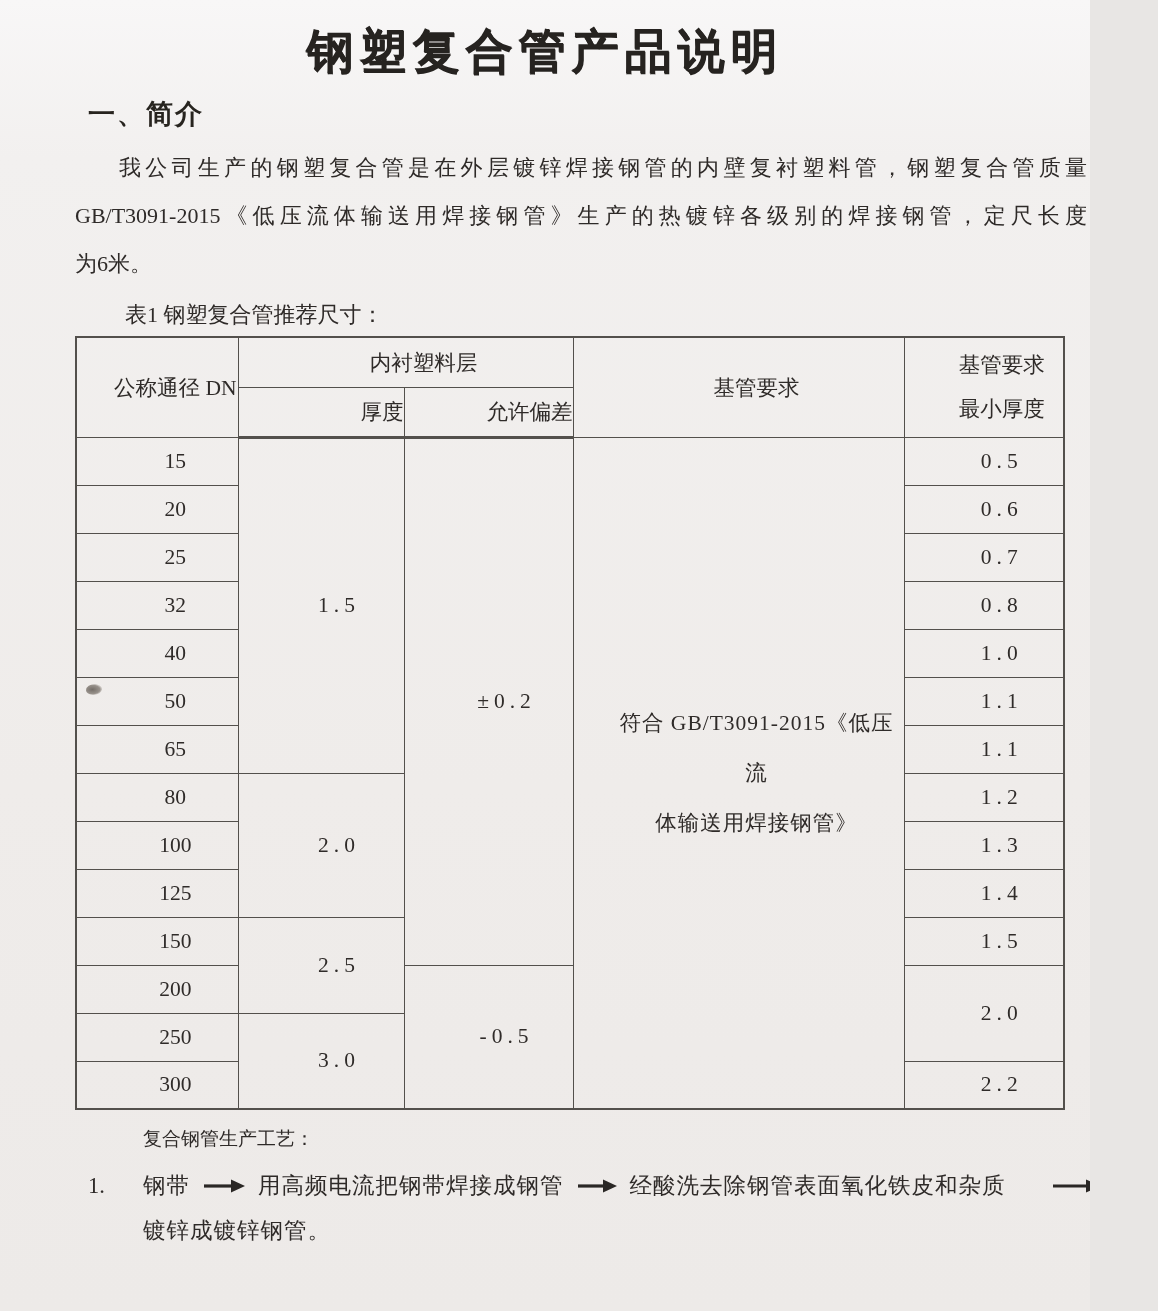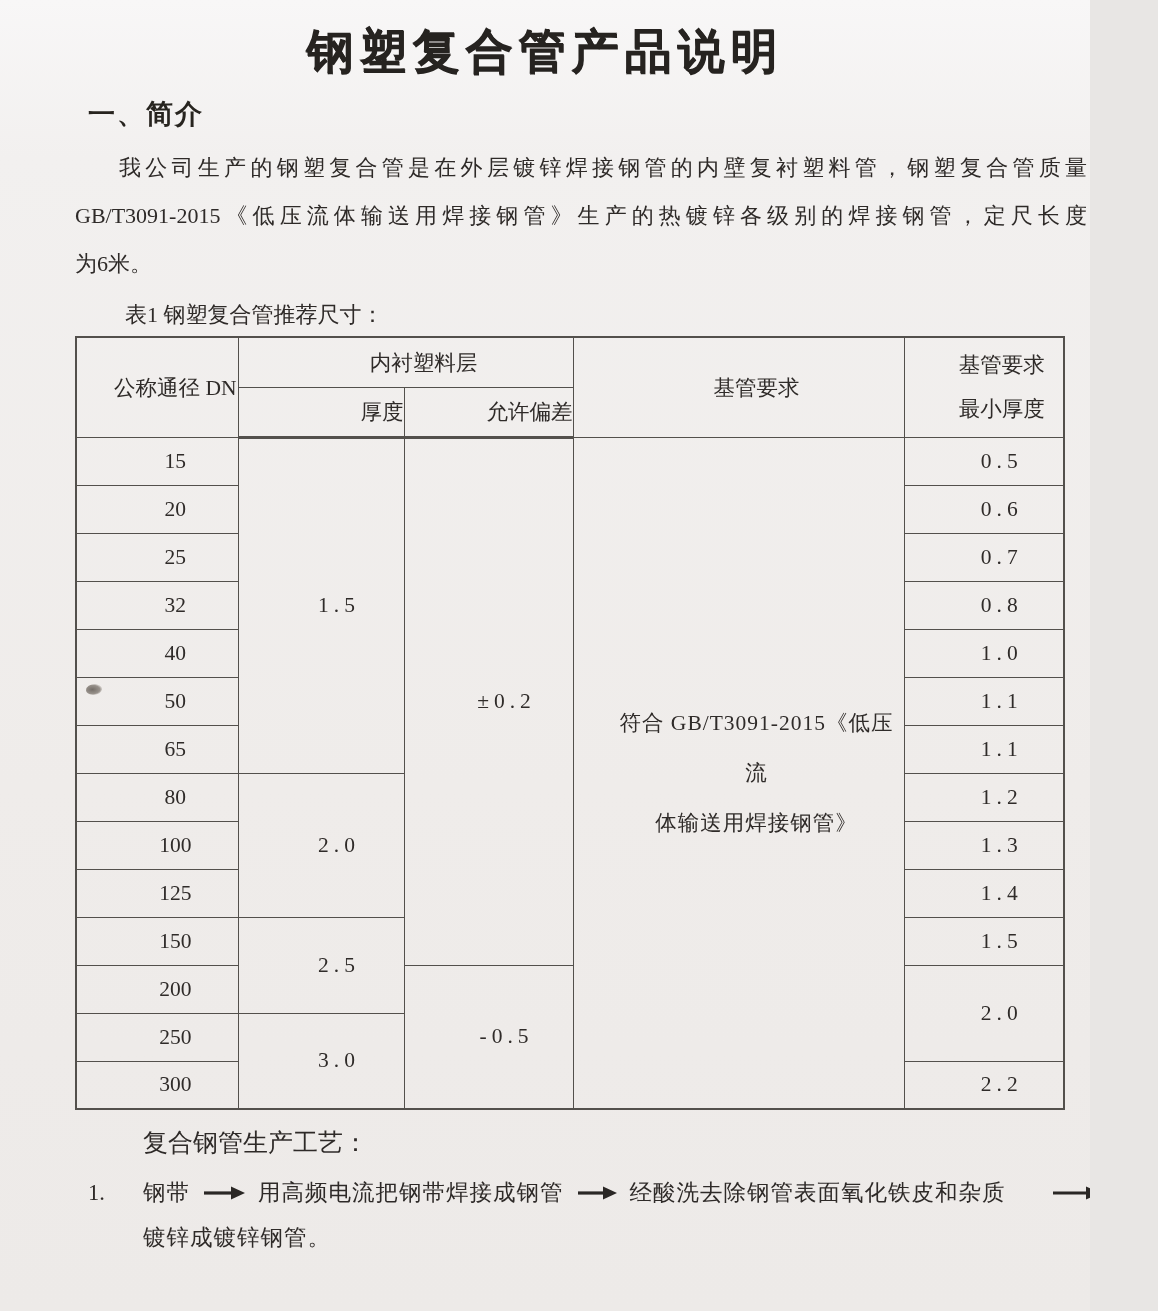--- a/index.html
+++ b/index.html
@@ -80,21 +80,21 @@
   .basepipe div{line-height:50px;letter-spacing:1px;}
   .smudge{
     position:absolute;left:86px;top:684px;
     width:16px;height:11px;border-radius:60% 40% 55% 45%;
     background:radial-gradient(ellipse at 40% 50%,#5f5852 0%,#8a837c 55%,transparent 78%);
     filter:blur(0.6px);
     opacity:.85;
   }
   .process-caption{
     margin:16px 0 0 143px;
-    font-size:25px;
+    font-size:19px;
     color:#2e2a28;
   }
   .process-line{
     display:flex;
     align-items:center;
     gap:13px;
     margin:18px 0 0 88px;
     width:1012px;
     font-size:22.5px;
     color:#2e2a28;

